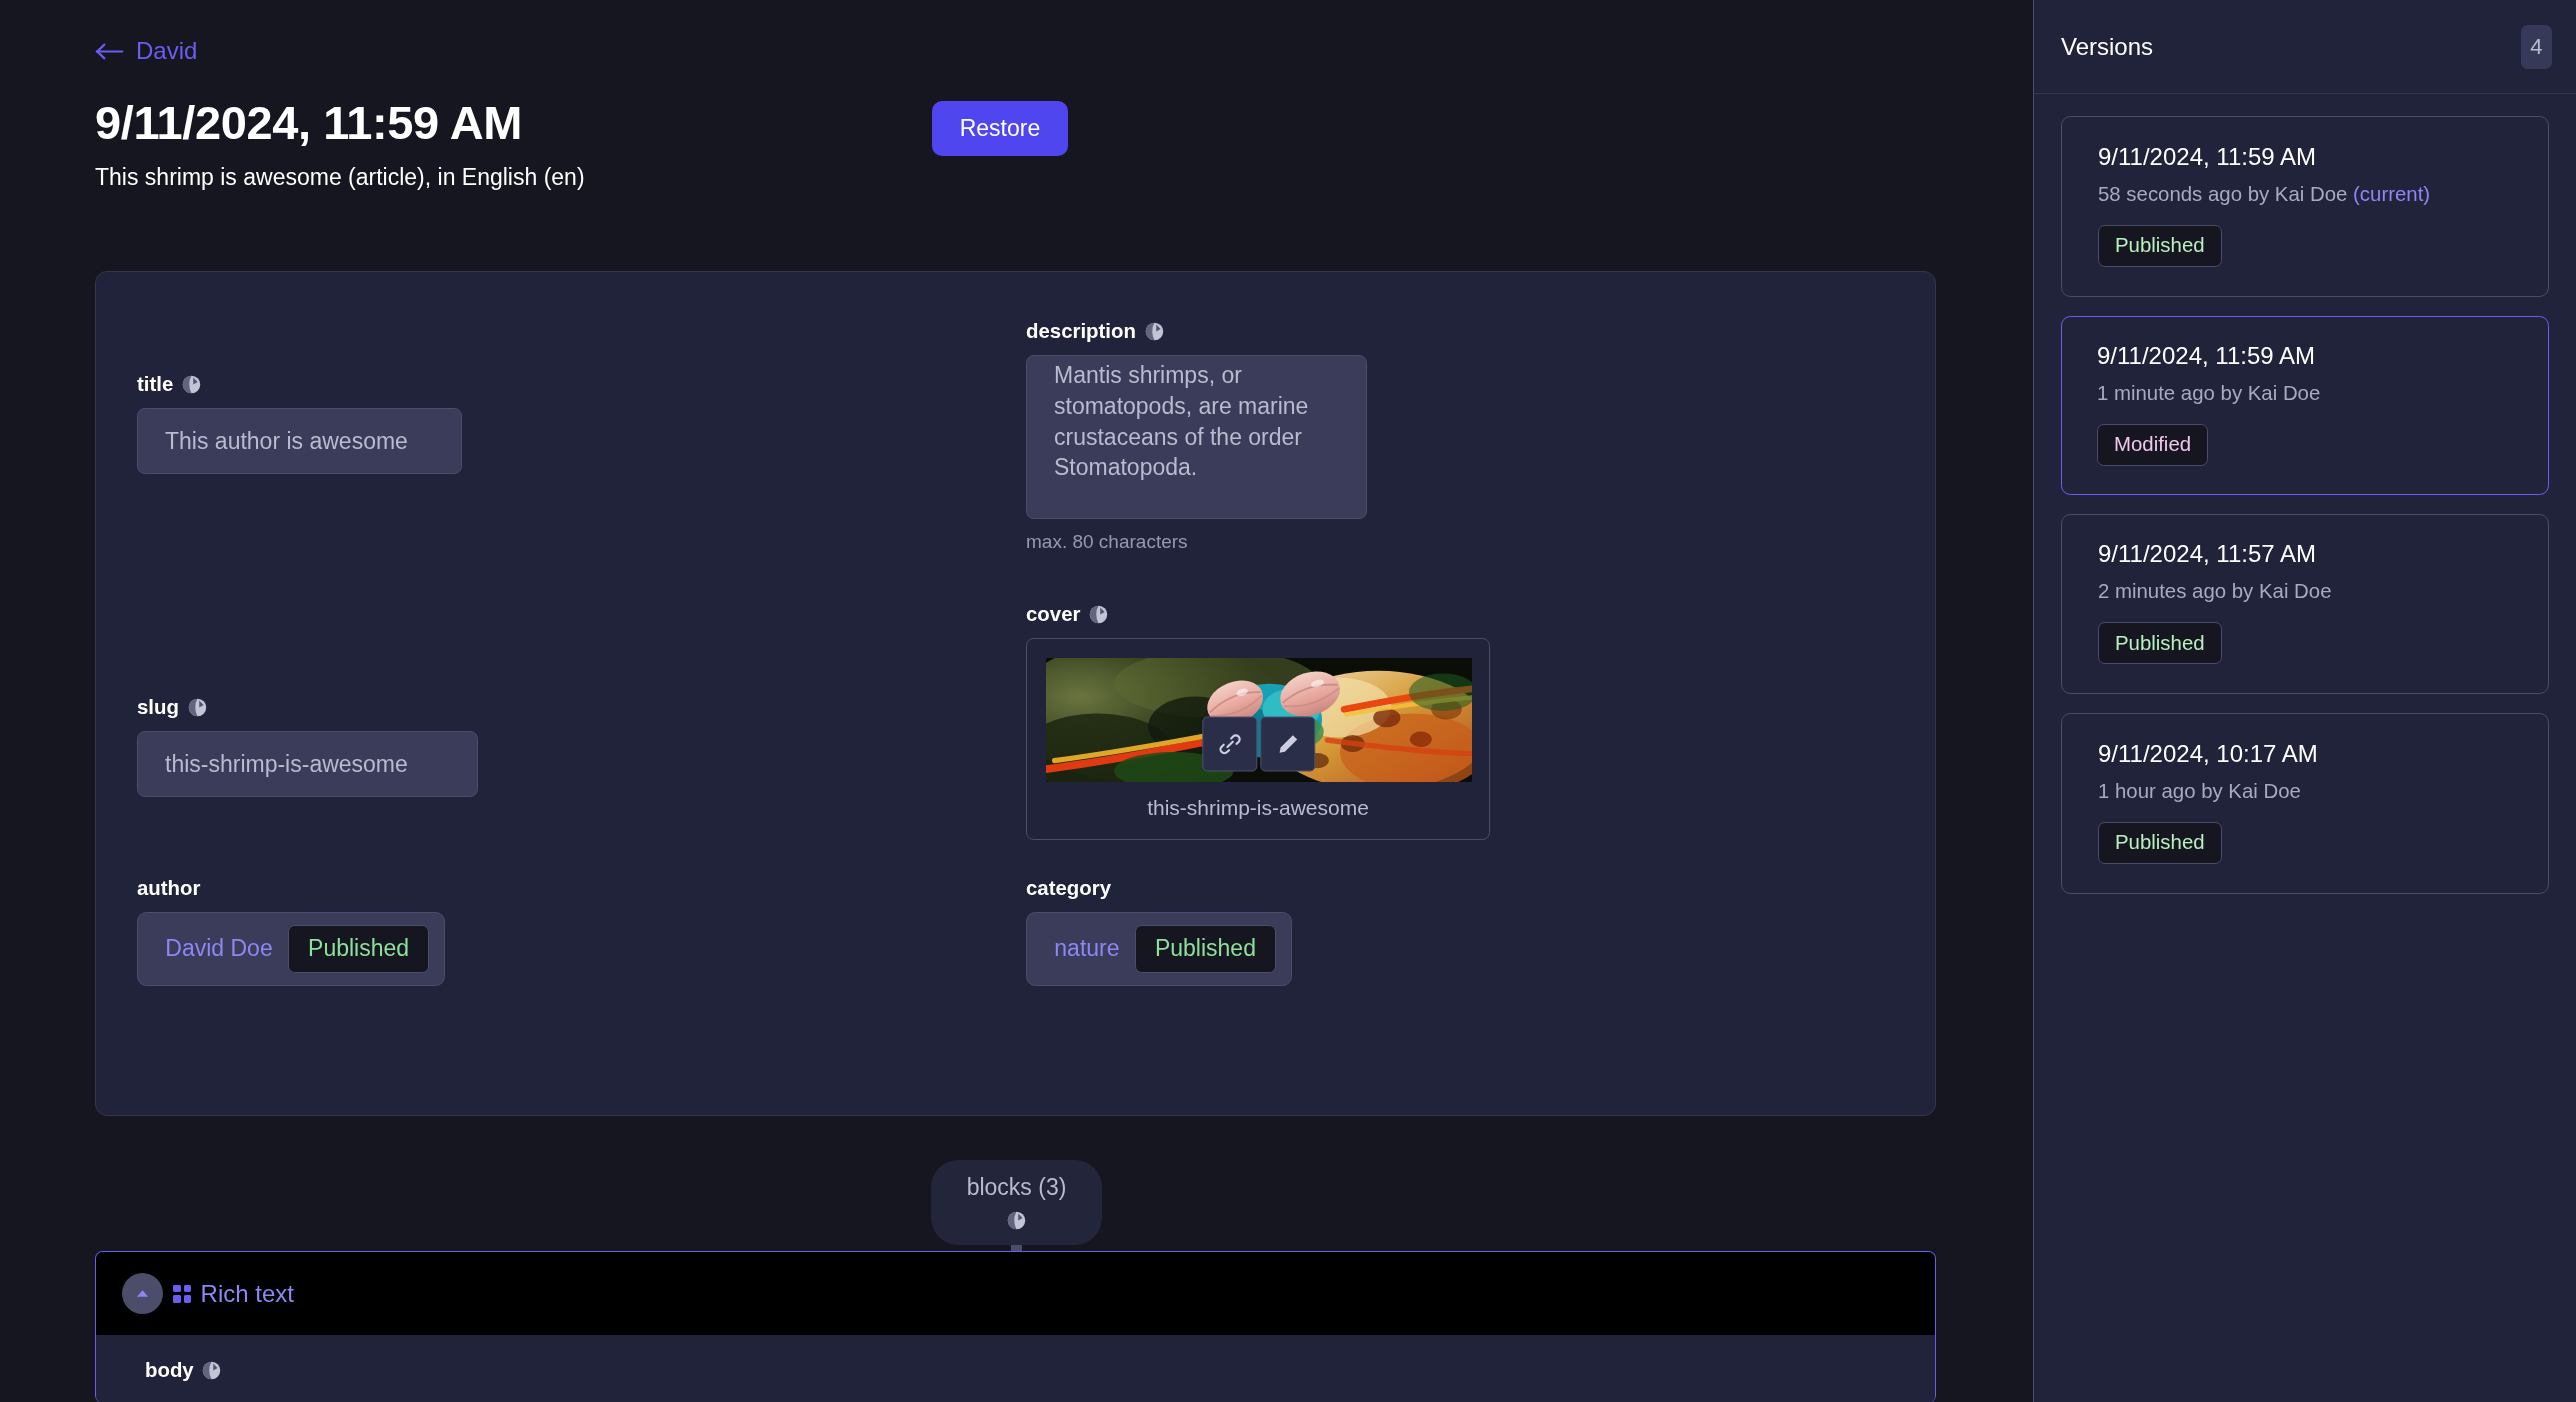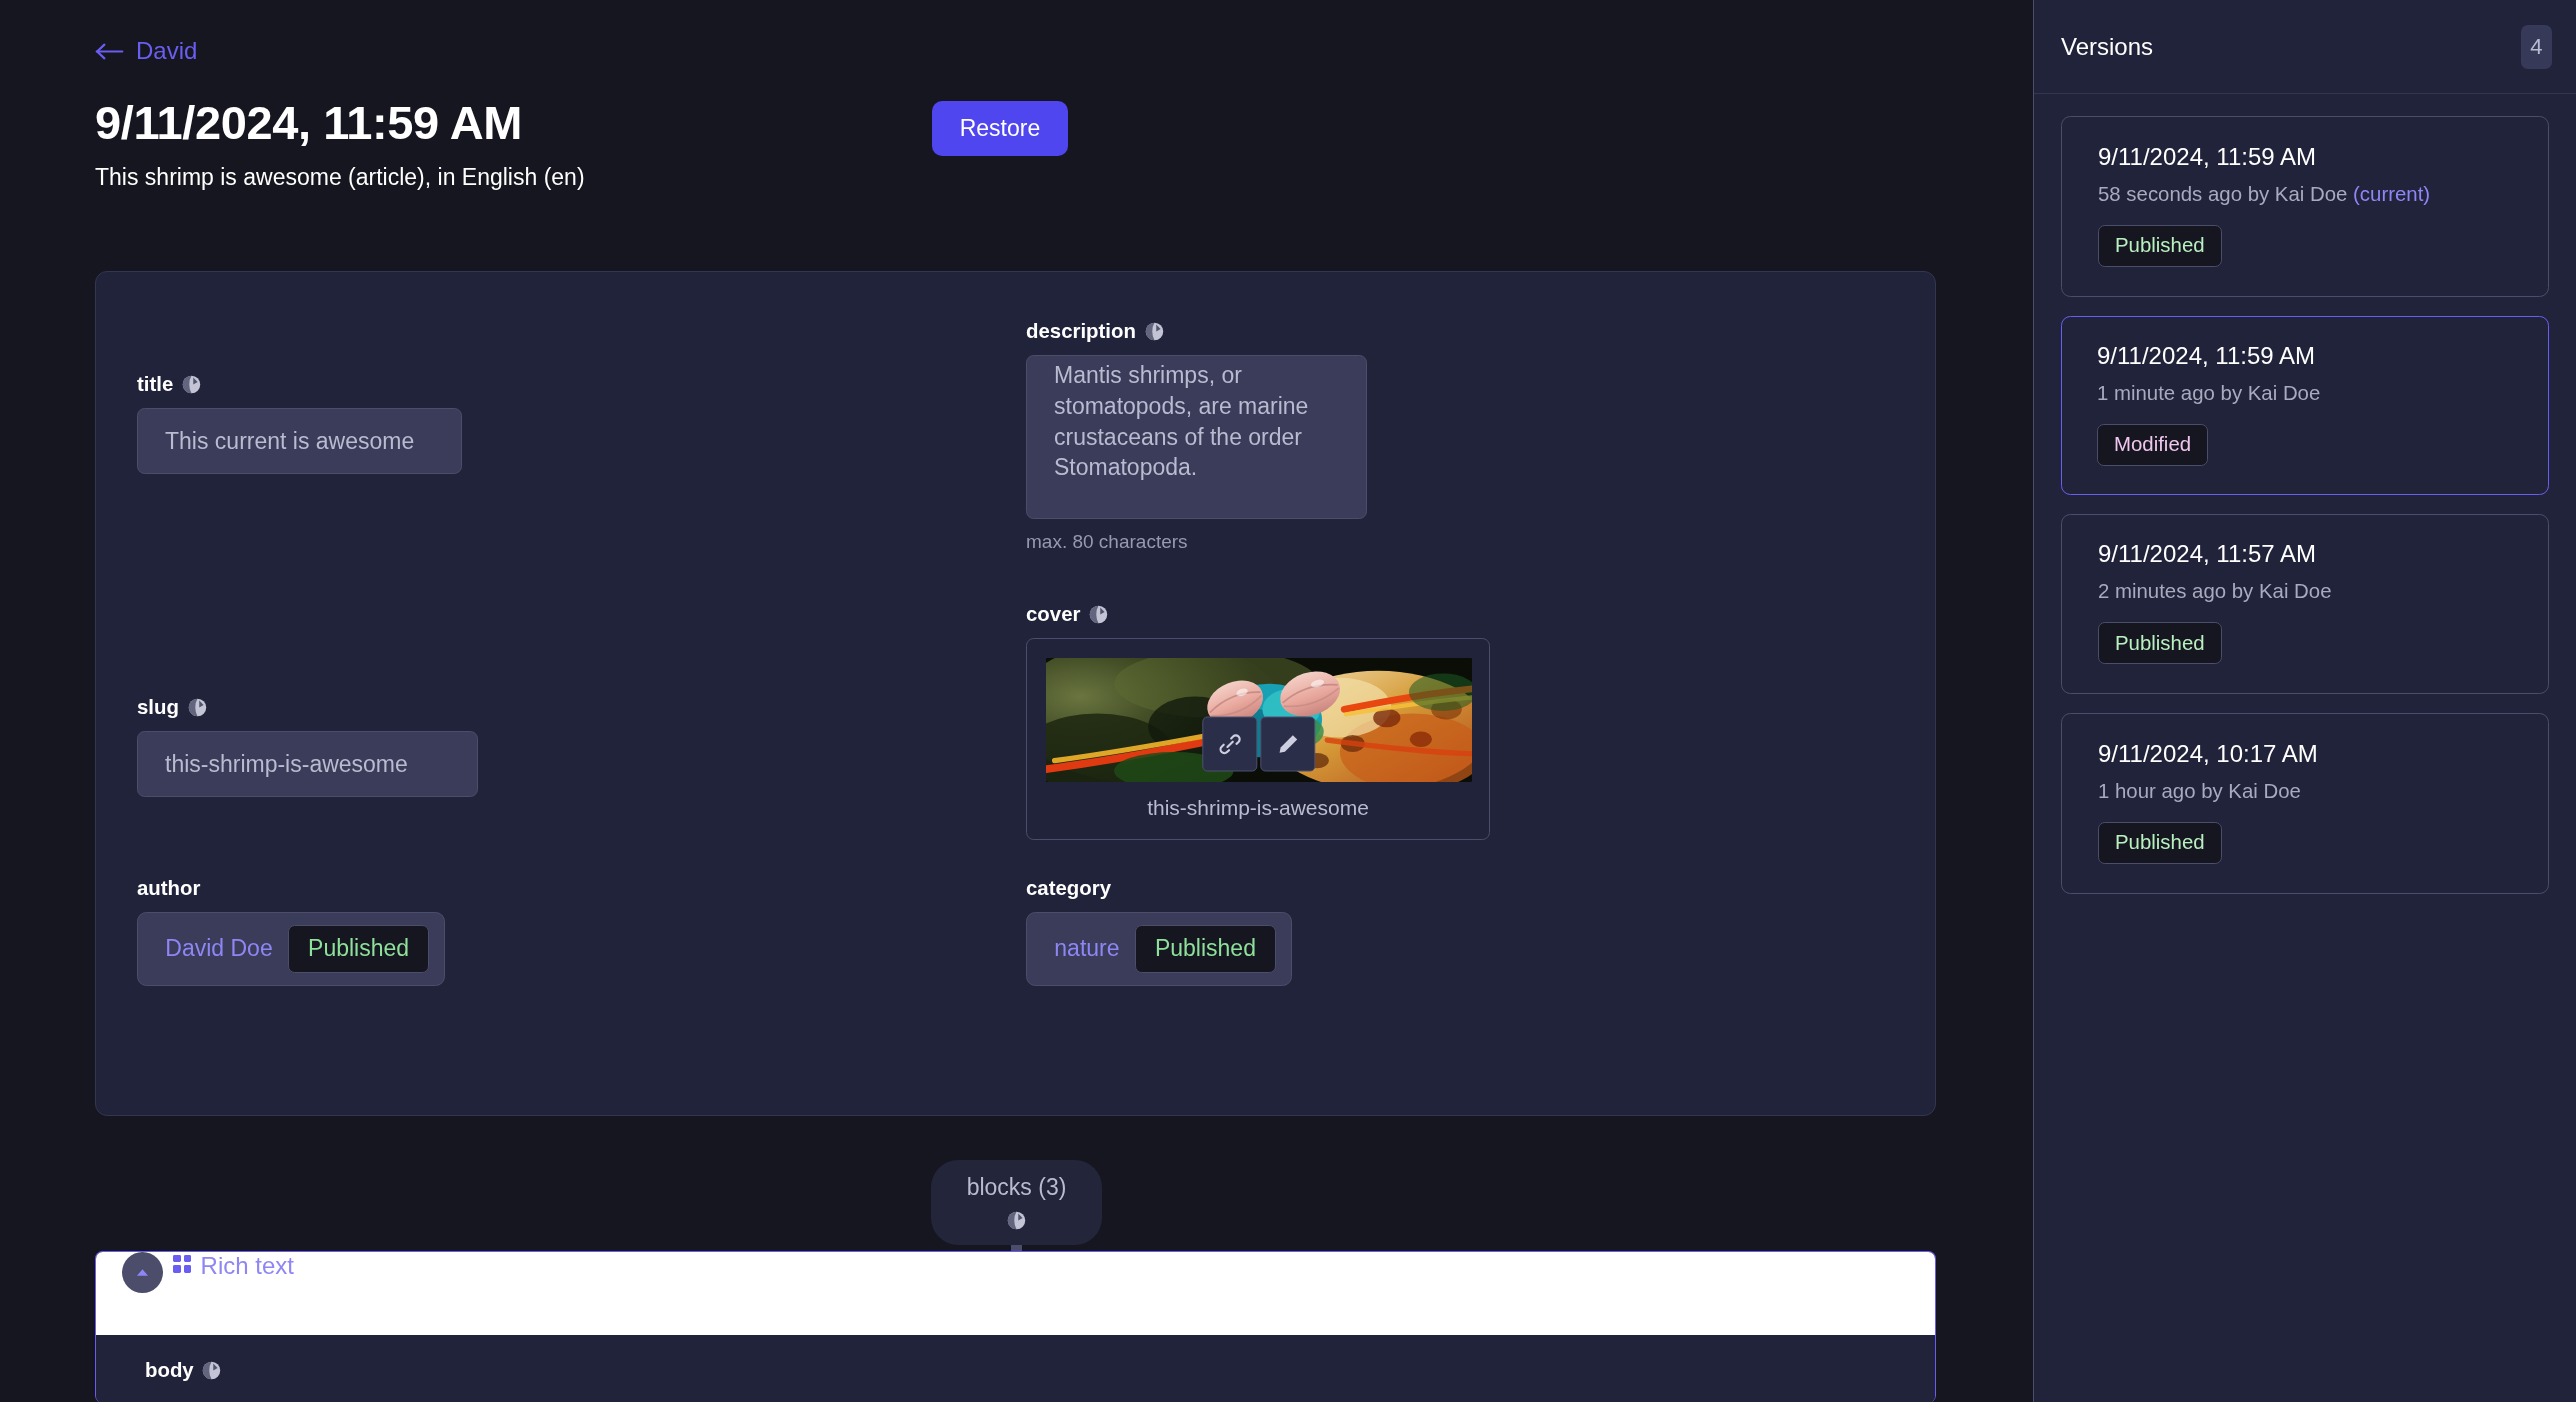--- a/index.html
+++ b/index.html
@@ -200,22 +200,22 @@
     left: 95px; top: 1251px;
     width: 1841px; height: 152px;
     background: #191b2a;
     border: 1.7px solid #6a5ef0;
     border-radius: 7.7px;
     border-bottom: none;
     overflow: hidden;
   }
   .block-head {
     height: 83px;
-    background: #ffffff;
-    display: flex; 
+    background: #000000;
+    display: flex; align-items: center;
     padding-left: 25.6px;
     gap: 7px;
   }
   .collapse-btn {
     width: 41px; height: 41px;
     border-radius: 50%;
     background: #4b4d6b;
     display: flex; align-items: center; justify-content: center;
     cursor: pointer;
     flex: none;
@@ -305,21 +305,21 @@
 
       <div class="field" id="f-title">
         <div class="field-label">
           <span>title</span>
           <svg class="globe" viewBox="0 0 24 24">
             <circle cx="12" cy="12" r="10" fill="#c3c5d6"></circle>
             <path d="M12 2 a10 10 0 0 0 0 20 a7 13 0 0 1 0 -20z" fill="#52546e" opacity="0.85"></path>
             <path d="M14 4 L19 9 L14 12 Z" fill="#52546e"></path>
           </svg>
         </div>
-        <div class="field-box">This current is awesome</div>
+        <div class="field-box">This author is awesome</div>
       </div>
 
       <div class="field" id="f-slug">
         <div class="field-label">
           <span>slug</span>
           <svg class="globe" viewBox="0 0 24 24">
             <circle cx="12" cy="12" r="10" fill="#c3c5d6"></circle>
             <path d="M12 2 a10 10 0 0 0 0 20 a7 13 0 0 1 0 -20z" fill="#52546e" opacity="0.85"></path>
             <path d="M14 4 L19 9 L14 12 Z" fill="#52546e"></path>
           </svg>

